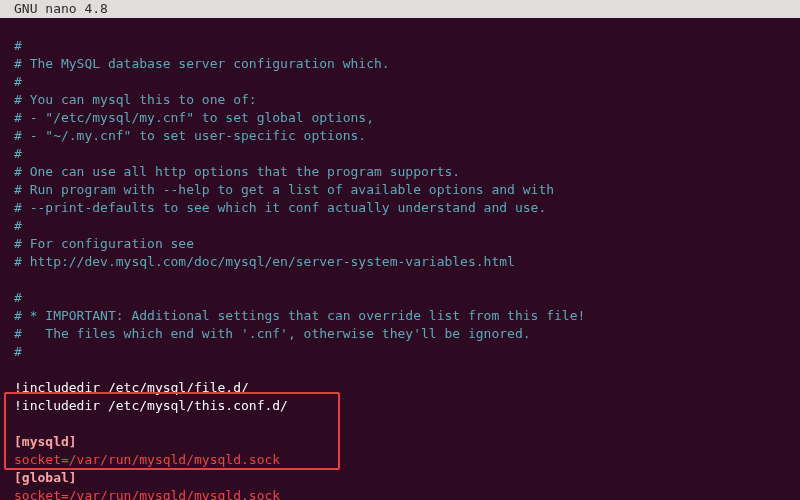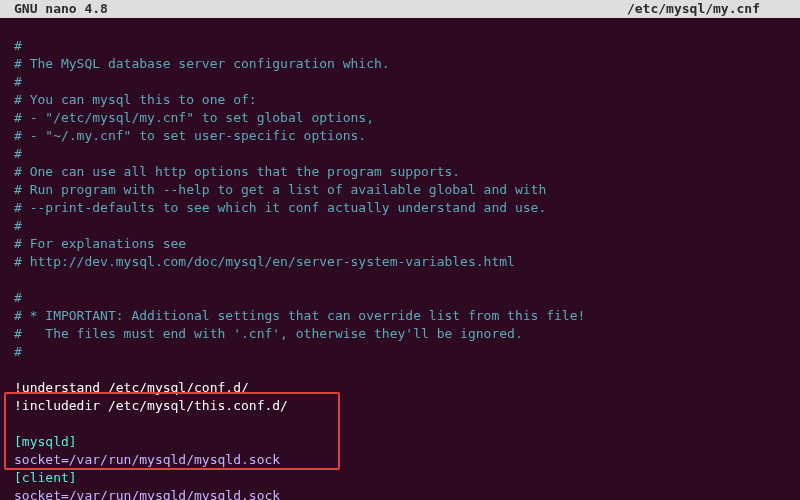--- a/index.html
+++ b/index.html
@@ -11,79 +11,79 @@
       font-size: 13px;
       line-height: 18px;
       overflow: hidden;
       position: relative;
     }
     .titlebar {
       display: flex;
       background: #e0dedc;
       color: #2c2c2c;
       height: 18px;
-      font-weight: 700;
+      font-weight: 400;
+      flex-direction: column;
     }
     .title-left {
       padding-left: 14px;
       flex: 0 0 auto;
     }
     .title-right {
       margin-left: auto;
       padding-right: 40px;
     }
     .editor {
       padding: 1px 14px 0 14px;
       white-space: pre;
     }
     .comment { color: #5daab9; }
     .includedir { color: #ffffff; }
-    .sect-name { color: #5eead4; font-weight: normal; }
-    .kv { color: #c4b5fd; margin-top: 12px; }
+    .sect-name { color: #fca5a5; font-weight: bold; }
+    .kv { color: #ef4444; margin-top: 12px; }
     .highlight-box {
       position: absolute;
       left: 4px;
       top: 392px;
       width: 336px;
       height: 78px;
       border: 2px solid #e43e3e;
       border-radius: 2px;
       pointer-events: none;
     }
   </style>
 </head>
 <body>
 
 <div class="titlebar">
   <div class="title-left">GNU nano 4.8</div>
-  <div class="title-right">/etc/mysql/my.cnf</div>
 </div>
 
 <div class="editor">
 <span class="comment">#</span>
 <span class="comment"># The MySQL database server configuration which.</span>
 <span class="comment">#</span>
 <span class="comment"># You can mysql this to one of:</span>
 <span class="comment"># - "/etc/mysql/my.cnf" to set global options,</span>
 <span class="comment"># - "~/.my.cnf" to set user-specific options.</span>
 <span class="comment">#</span>
 <span class="comment"># One can use all http options that the program supports.</span>
-<span class="comment"># Run program with --help to get a list of available global and with</span>
+<span class="comment"># Run program with --help to get a list of available options and with</span>
 <span class="comment"># --print-defaults to see which it conf actually understand and use.</span>
 <span class="comment">#</span>
-<span class="comment"># For explanations see</span>
+<span class="comment"># For configuration see</span>
 <span class="comment"># http://dev.mysql.com/doc/mysql/en/server-system-variables.html</span>
 
 <span class="comment">#</span>
 <span class="comment"># * IMPORTANT: Additional settings that can override list from this file!</span>
-<span class="comment">#   The files must end with '.cnf', otherwise they'll be ignored.</span>
+<span class="comment">#   The files which end with '.cnf', otherwise they'll be ignored.</span>
 <span class="comment">#</span>
 
-<span class="includedir">!understand /etc/mysql/conf.d/</span>
+<span class="includedir">!includedir /etc/mysql/file.d/</span>
 <span class="includedir">!includedir /etc/mysql/this.conf.d/</span>
 
 <span class="sect-name">[mysqld]</span>
 <span class="kv">socket=/var/run/mysqld/mysqld.sock</span>
-<span class="sect-name">[client]</span>
+<span class="sect-name">[global]</span>
 <span class="kv">socket=/var/run/mysqld/mysqld.sock</span>
 </div>
 
 <div class="highlight-box"></div>
 
 </body></html>

